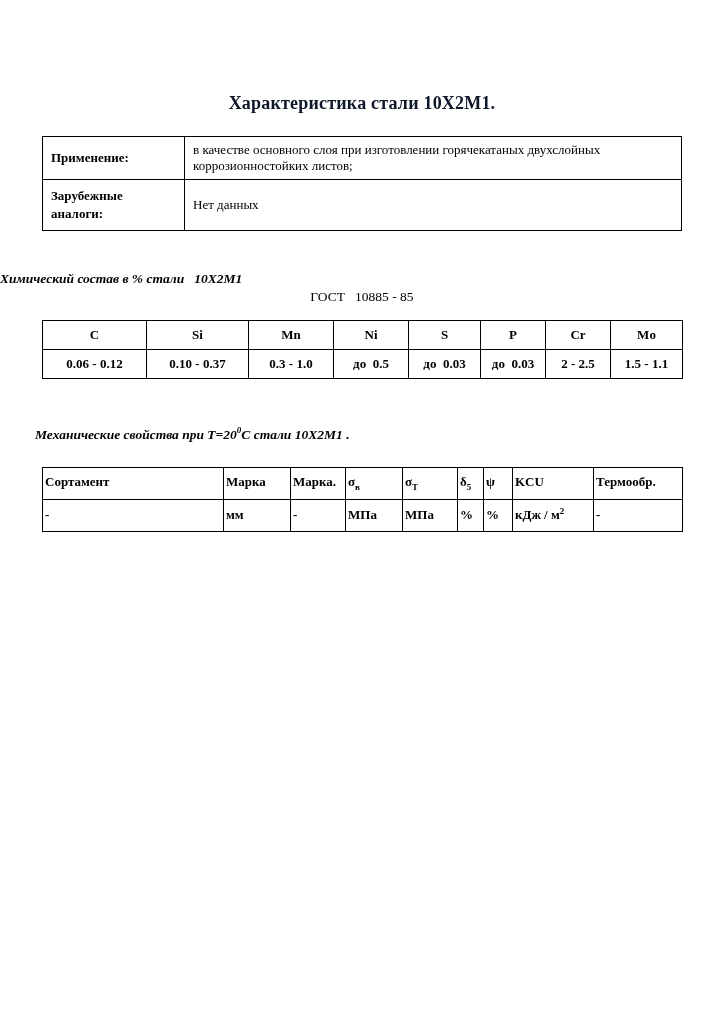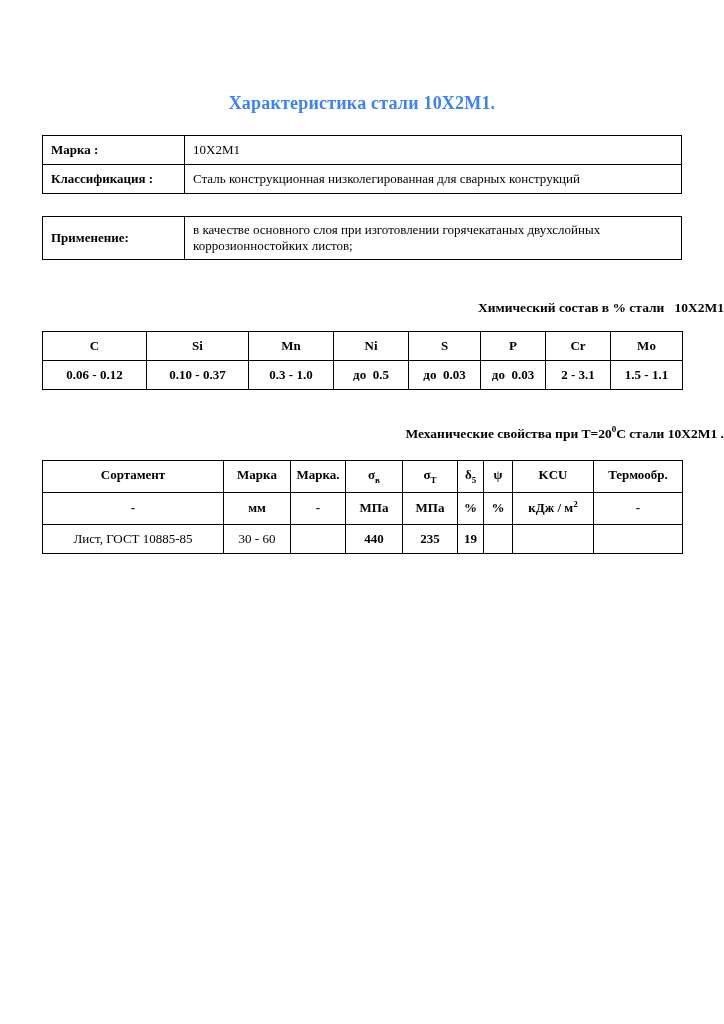--- a/index.html
+++ b/index.html
@@ -10,21 +10,21 @@
     font-family: "Liberation Serif", "DejaVu Serif", serif;
     color: #000000;
     overflow: hidden;
   }
   .title {
     margin: 0;
     padding-top: 93px;
     text-align: center;
     font-size: 18px;
     font-weight: bold;
-    color: #3b82f6;
+    color: #0f172a;
     letter-spacing: 0.2px;
   }
   table {
     border-collapse: collapse;
     table-layout: fixed;
     margin-left: 42px;
     width: 640px;
     font-size: 13px;
   }
   td, th {
@@ -38,84 +38,74 @@
   .info-table2 { margin-top: 22px; }
   .info-table col.c-lbl, .info-table2 col.c-lbl { width: 142px; }
   .lbl { font-weight: bold; }
   .info-table td { height: 24px; }
   .row-apply td { height: 38px; }
   .row-foreign td { height: 46px; }
   .row-foreign .lbl { line-height: 1.35; }
   
   .sec-head {
     margin: 0;
-    text-align: right;
+    text-align: left;
     font-size: 13.5px;
     font-weight: bold;
+    font-style: italic;
   }
   .chem-head { margin-top: 40px; }
   .chem-sub {
     margin: 2px 0 0 0;
     text-align: center;
     font-size: 13.5px;
     font-weight: normal;
   }
   
   .chem-table { margin-top: 15px; text-align: center; }
   .chem-table td { height: 24px; font-weight: bold; padding: 2px 2px; }
   
-  .mech-head { margin-top: 34px; }
+  .mech-head { margin-top: 46px; padding-left: 35px; }
   .mech-head sup { font-size: 9px; }
-  .mech-table { margin-top: 18px; text-align: center; }
+  .mech-table { margin-top: 24px; }
   .mech-table td { padding: 2px 2px; }
   .mech-table .hrow td { height: 27px; font-weight: bold; }
   .mech-table .urow td { height: 27px; font-weight: bold; }
   .mech-table .drow td { height: 24px; }
   .mech-table .drow td.b { font-weight: bold; }
   sub { font-size: 9px; }
   sup { font-size: 9px; }
 </style>
 </head>
 <body>
 
 <div class="page">
 
   <h1 class="title">Характеристика стали 10Х2М1.</h1>
 
-  <table class="info-table">
-    <colgroup>
-        <col class="c-lbl">
-        <col>
-      </colgroup>
-    <tbody>
-      <tr>
-        <td class="lbl">Марка :</td>
-        <td>10Х2М1</td>
-      </tr>
-      <tr>
-        <td class="lbl">Классификация :</td>
-        <td>Сталь конструкционная низколегированная для сварных конструкций</td>
-      </tr>
-    </tbody>
-  </table>
 
   <table class="info-table2">
     <colgroup>
         <col class="c-lbl">
         <col>
       </colgroup>
     <tbody>
       <tr class="row-apply">
         <td class="lbl">Применение:</td>
         <td>в качестве основного слоя при изготовлении горячекатаных двухслойных коррозионностойких листов;</td>
       </tr>
+      <tr class="row-foreign">
+        <td class="lbl">Зарубежные аналоги:</td>
+        <td>Нет данных</td>
+      </tr>
     </tbody>
   </table>
 
   <p class="sec-head chem-head">Химический состав в % стали&nbsp;&nbsp; 10Х2М1</p>
+  <p class="chem-sub">ГОСТ&nbsp;&nbsp; 10885 - 85</p>
 
   <table class="chem-table">
     <colgroup>
       <col style="width:104px">
         <col style="width:102px">
         <col style="width:85px">
         <col style="width:75px">
       <col style="width:72px">
         <col style="width:65px">
         <col style="width:65px">
@@ -132,21 +122,21 @@
         <td>Cr</td>
         <td>Mo</td>
       </tr>
       <tr>
         <td>0.06 - 0.12</td>
         <td>0.10 - 0.37</td>
         <td>0.3 - 1.0</td>
         <td>до&nbsp;&nbsp;0.5</td>
         <td>до&nbsp;&nbsp;0.03</td>
         <td>до&nbsp;&nbsp;0.03</td>
-        <td>2 - 3.1</td>
+        <td>2 - 2.5</td>
         <td>1.5 - 1.1</td>
       </tr>
     </tbody>
   </table>
 
   <p class="sec-head mech-head"><span>Механические свойства при Т=20</span><sup>0</sup><span>С стали 10Х2М1 .</span></p>
 
   <table class="mech-table">
     <colgroup>
       <col style="width:181px">
@@ -175,27 +165,16 @@
         <td><span>-</span><sup></sup></td>
         <td><span>мм</span><sup></sup></td>
         <td><span>-</span><sup></sup></td>
         <td><span>МПа</span><sup></sup></td>
         <td><span>МПа</span><sup></sup></td>
         <td><span>%</span><sup></sup></td>
         <td><span>%</span><sup></sup></td>
         <td><span>кДж / м</span><sup>2</sup></td>
         <td><span>-</span><sup></sup></td>
       </tr>
-      <tr class="drow">
-        <td>Лист, ГОСТ 10885-85</td>
-        <td>30 - 60</td>
-        <td></td>
-        <td class="b">440</td>
-        <td class="b">235</td>
-        <td class="b">19</td>
-        <td></td>
-        <td></td>
-        <td></td>
-      </tr>
     </tbody>
   </table>
 
 </div>
 
 </body></html>

